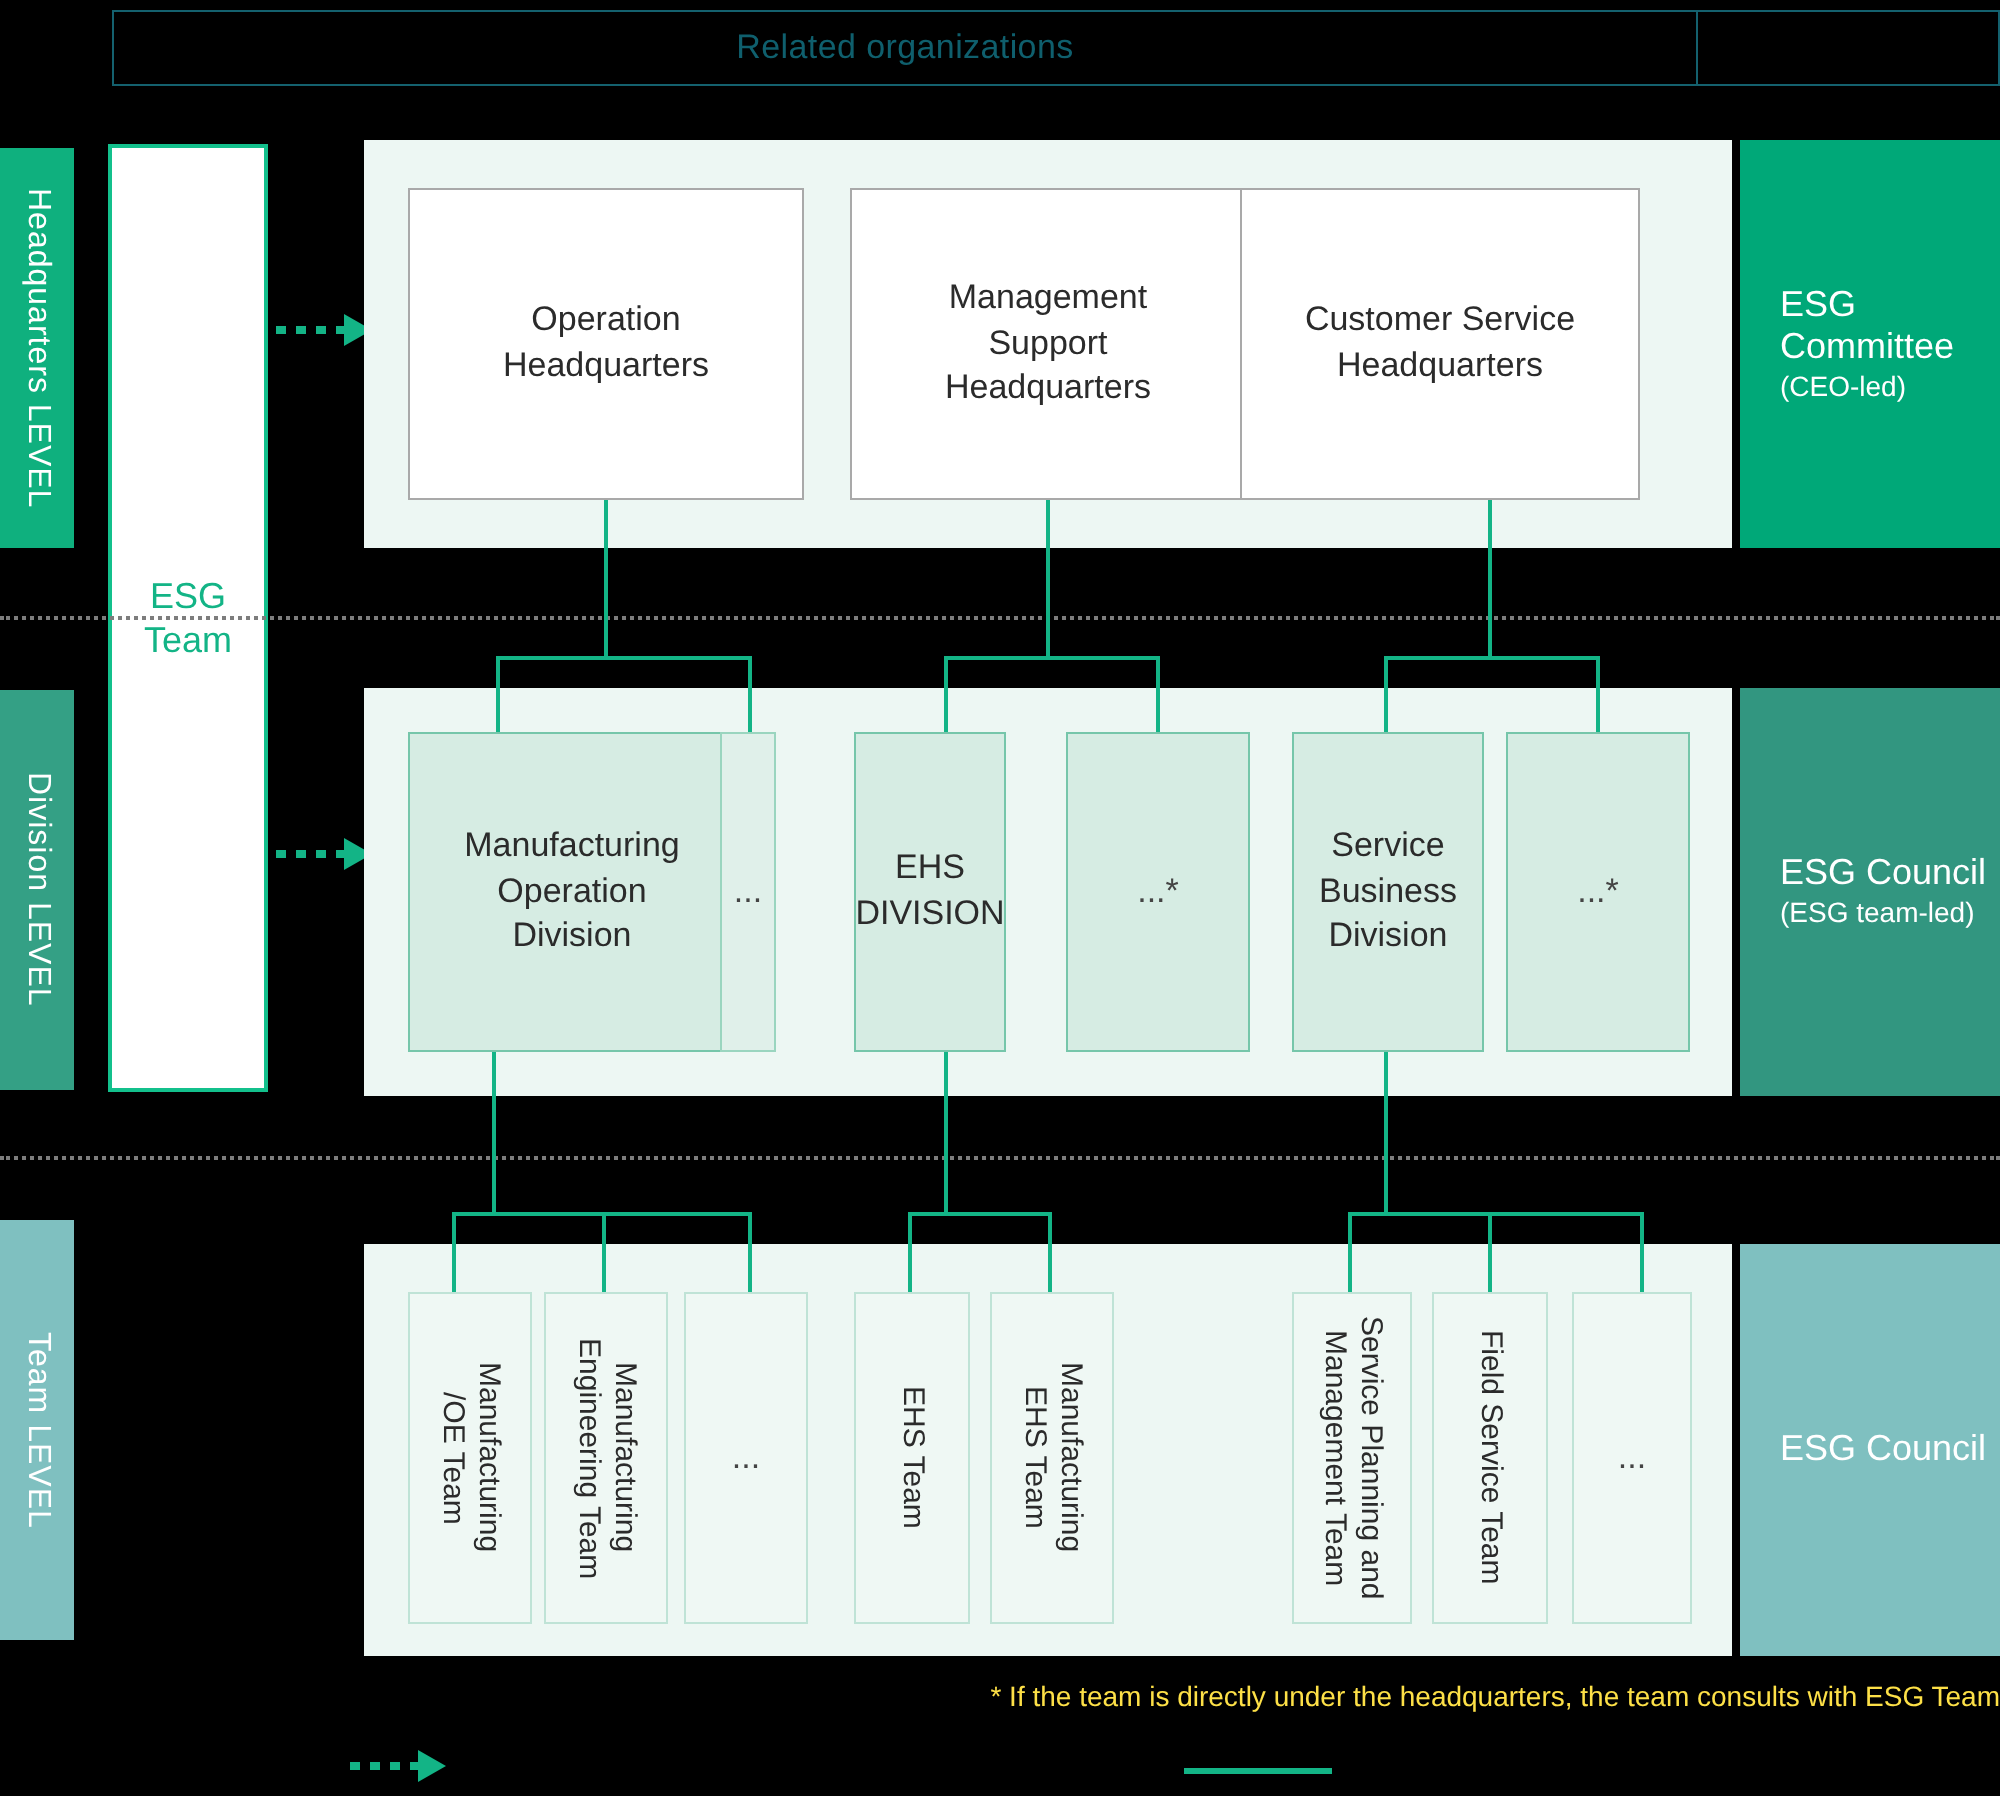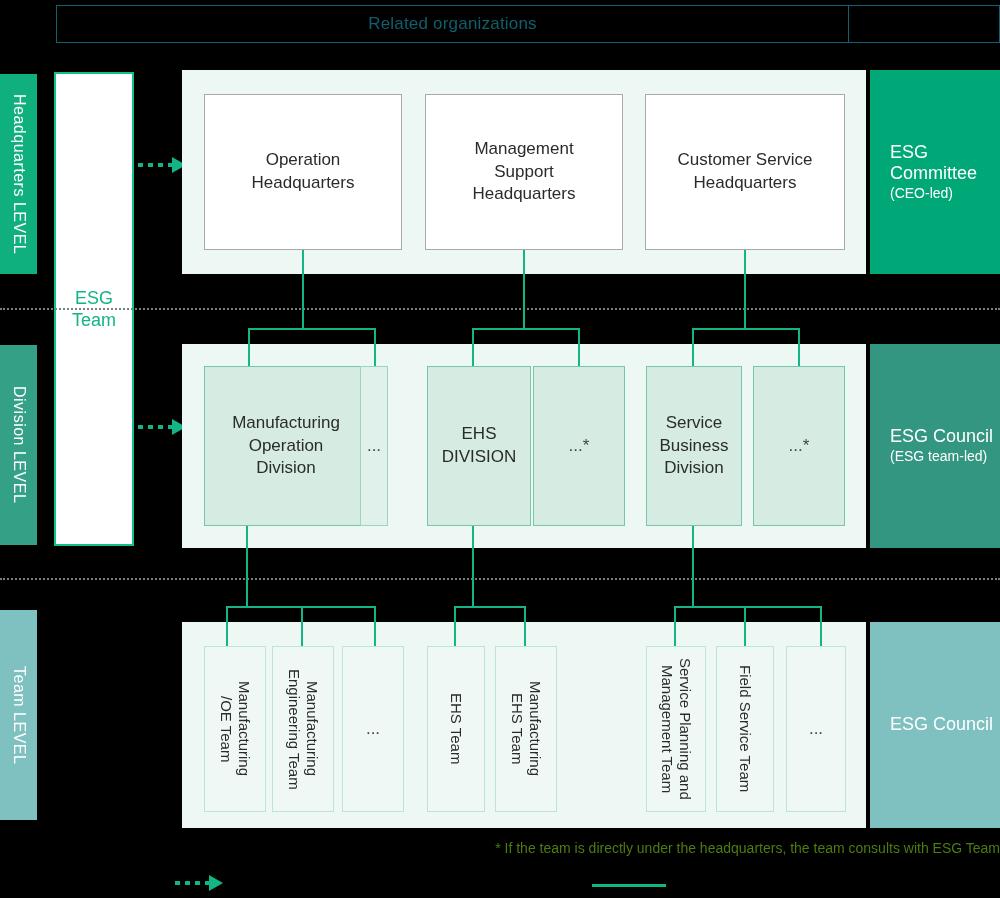--- a/index.html
+++ b/index.html
@@ -111,21 +111,21 @@
   .dots { font-size: 17px; color: #444; }
 
   
   .ln { position: absolute; background: #13b486; }
   .ln-v { width: 2px; }
   .ln-h { height: 2px; }
 
   
   .footnote {
     position: absolute; right: 0; top: 840px;
-    color: #4d7c0f; font-size: 14px; white-space: nowrap; text-align: center;
+    color: #fde047; font-size: 14px; white-space: nowrap; text-align: center;
   }
   .legend-arrow { position: absolute; left: 175px; top: 878px; }
   .legend-line {
     position: absolute; left: 592px; top: 884px; width: 74px; height: 3px;
     background: #13b486;
   }
 </style>
 </head>
 <body>
 
@@ -175,21 +175,21 @@
 
   <div class="box box-hq" style="left:204px;width:198px;">
     <span style="white-space:pre-line">Operation
 Headquarters</span>
   </div>
   <div class="box box-hq" style="left:425px;width:198px;">
     <span style="white-space:pre-line">Management
 Support
 Headquarters</span>
   </div>
-  <div class="box box-hq" style="left:645px;width:200px;">
+  <div class="box box-hq" style="left:620px;width:200px;">
     <span style="white-space:pre-line">Customer Service
 Headquarters</span>
   </div>
 
   <div class="ln ln-v" style="left:302px;top:250px;height:78px;"></div>
   <div class="ln ln-h" style="left:248px;top:328px;width:128px;"></div>
   <div class="ln ln-v" style="left:248px;top:328px;height:40px;"></div>
   <div class="ln ln-v" style="left:374px;top:328px;height:40px;"></div>
 
   <div class="ln ln-v" style="left:523px;top:250px;height:78px;"></div>
@@ -203,21 +203,21 @@
   <div class="ln ln-v" style="left:798px;top:328px;height:40px;"></div>
 
   <div class="box box-div" style="left:204px;width:164px;">
     <span style="white-space:pre-line">Manufacturing
 Operation
 Division</span>
   </div>
   <div class="box box-div faint" style="left:360px;width:28px;">
     <span class="dots">...</span>
   </div>
-  <div class="box box-div" style="left:427px;width:104px;">
+  <div class="box box-div" style="left:427px;width:76px;">
     <span style="white-space:pre-line">EHS
 DIVISION</span>
   </div>
   <div class="box box-div" style="left:533px;width:92px;">
     <span class="dots">...*</span>
   </div>
   <div class="box box-div" style="left:646px;width:96px;">
     <span style="white-space:pre-line">Service
 Business
 Division</span>

